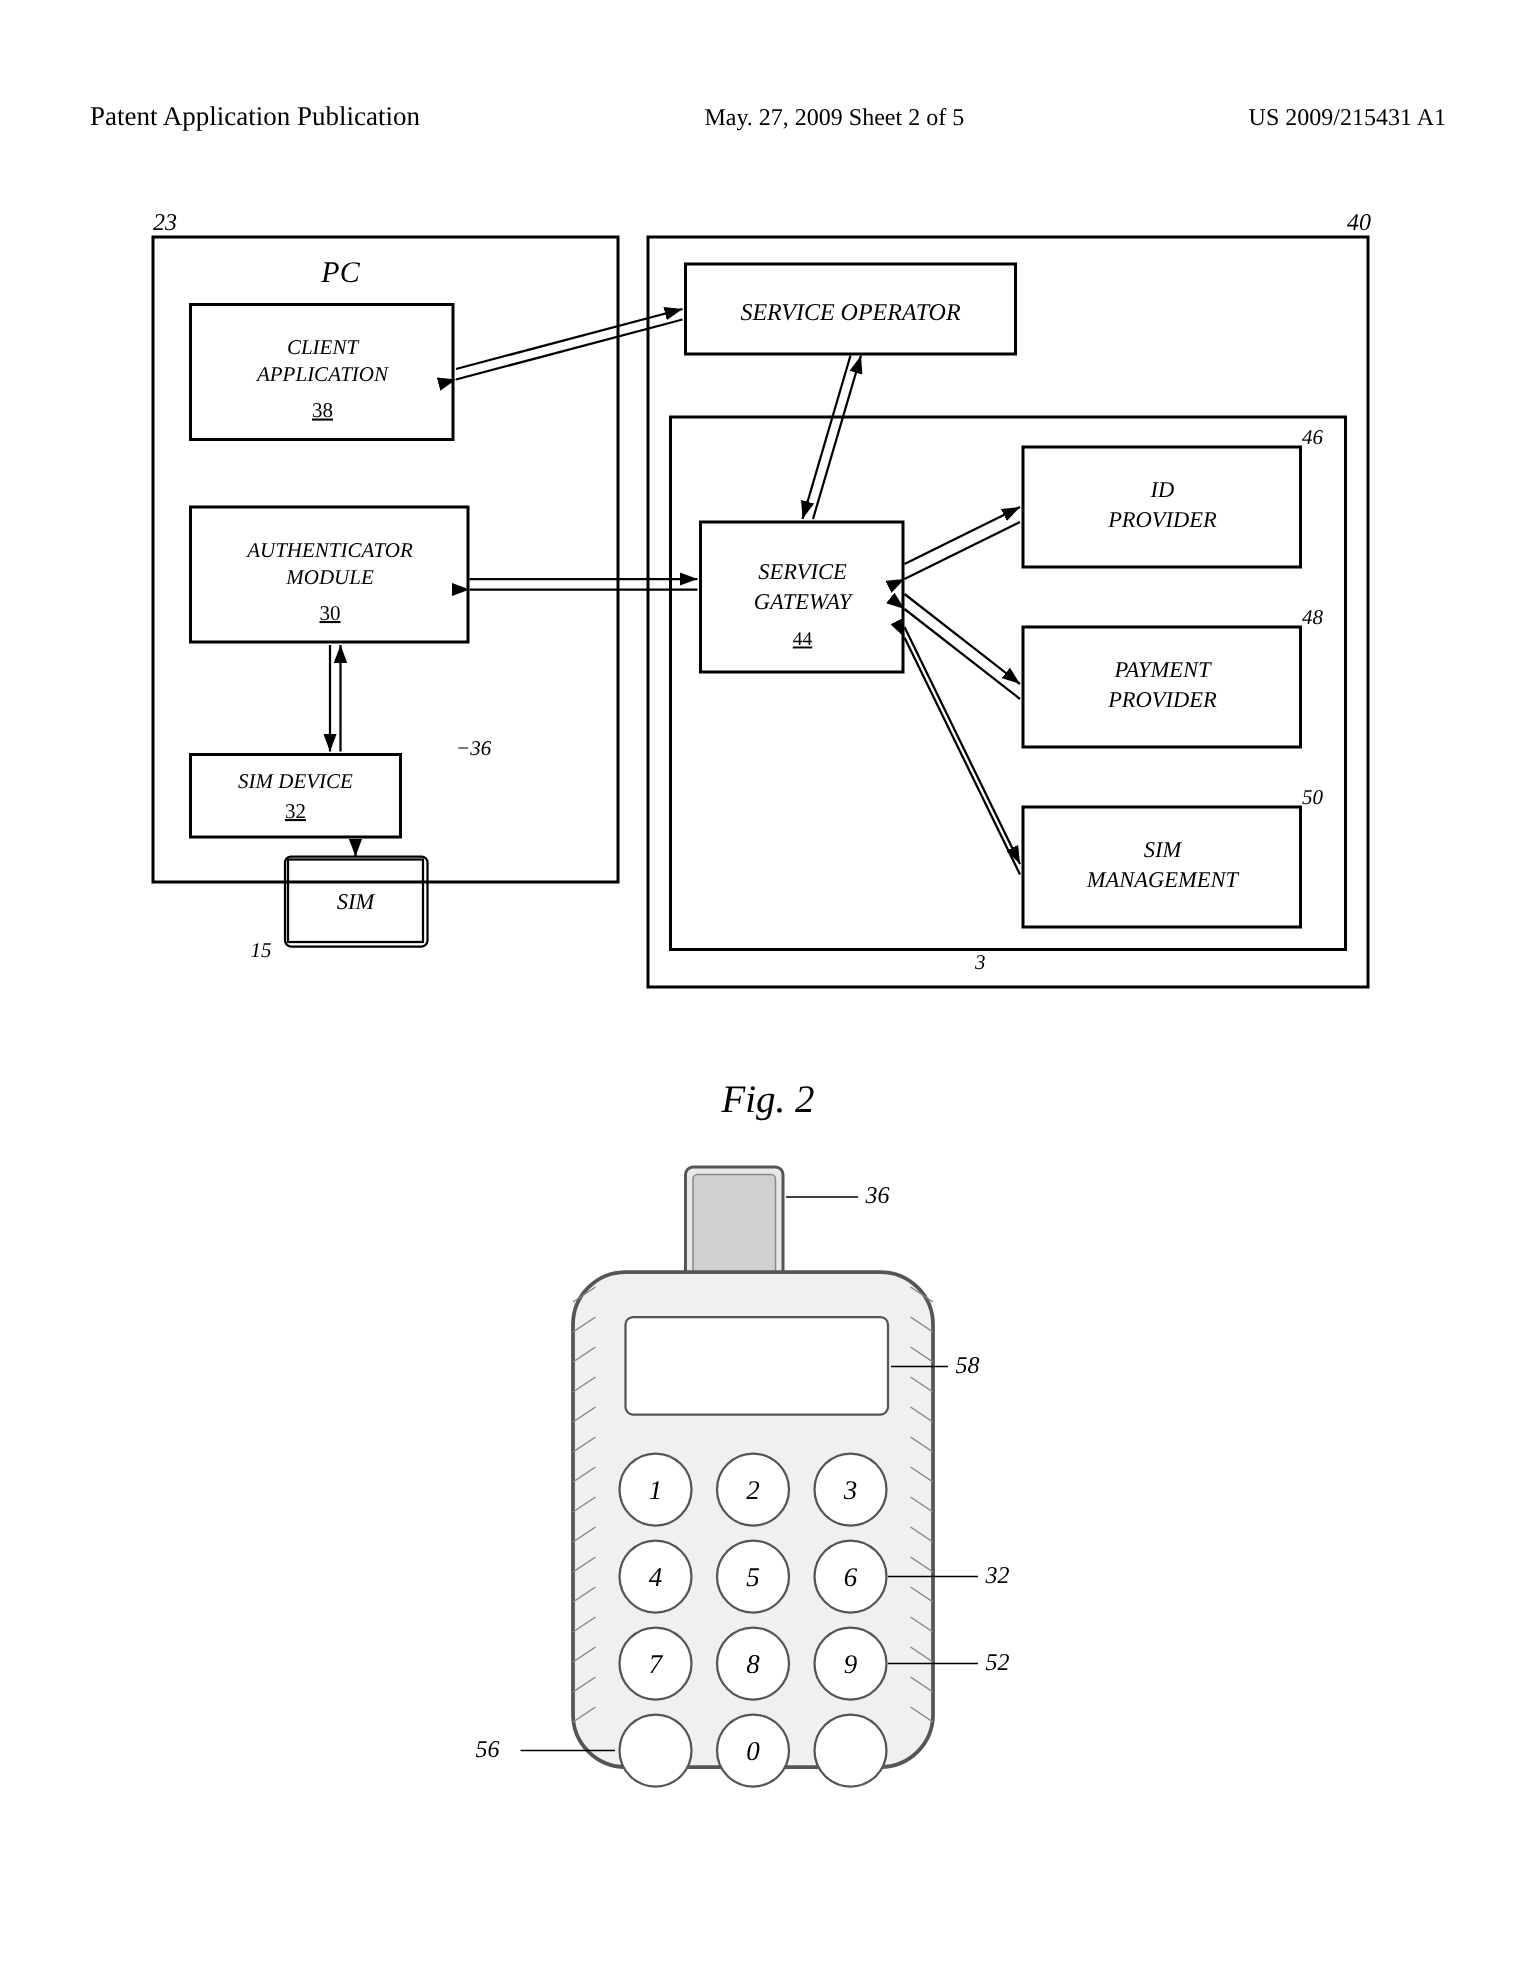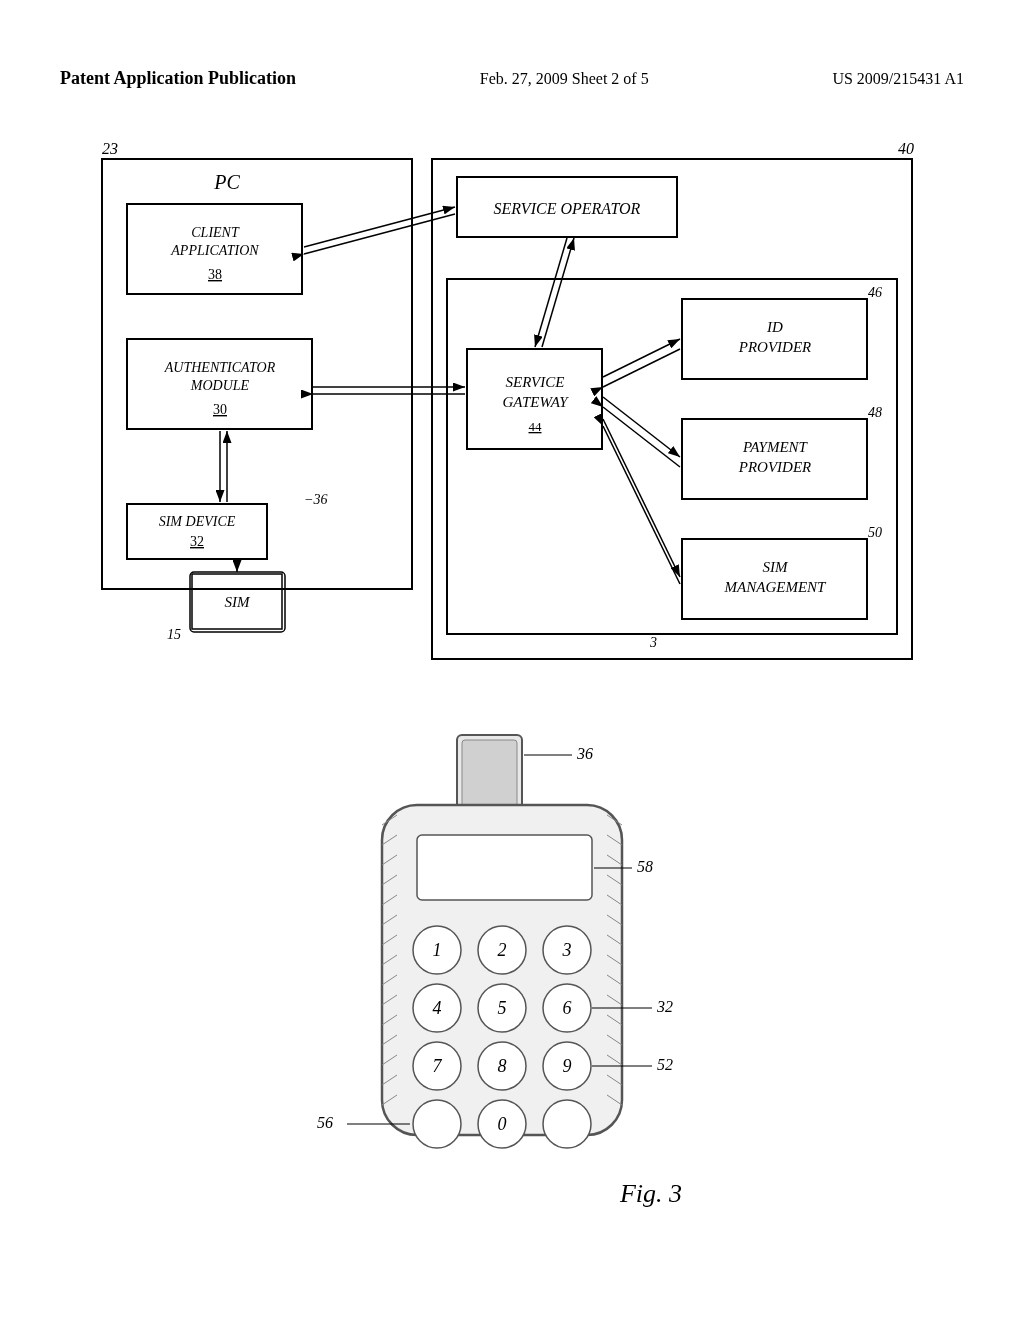--- a/index.html
+++ b/index.html
@@ -14,21 +14,21 @@
 
     
     .header {
       display: flex;
       justify-content: space-between;
       align-items: baseline;
       padding: 28px 60px 10px 60px;
       border-bottom: none;
     }
     .header-left {
-      font-weight: bold;
+      font-weight: normal;
       font-size: 18px;
     }
     .header-center {
       font-size: 16px;
     }
     .header-right {
       font-size: 16px;
       margin-top: 42px;
     }
 
@@ -67,21 +67,21 @@
       width: 500px;
       height: 480px;
       margin: 16px auto;
     }
   </style>
 </head>
 <body>
 
 <div class="header">
   <span class="header-left">Patent Application Publication</span>
-  <span class="header-center">Feb. 27, 2009   Sheet 2 of 5</span>
+  <span class="header-center">May. 27, 2009   Sheet 2 of 5</span>
   <span class="header-right">US 2009/215431 A1</span>
 </div>
 
 <div class="content">
   <div class="fig2-area">
     <svg class="diagram" viewBox="0 0 880 580">
 
       <rect x="30" y="30" width="310" height="430" fill="none" stroke="#000" stroke-width="2"></rect>
 
       <text x="155" y="60" font-style="italic" font-size="20" text-anchor="middle" font-family="Times New Roman">PC</text>
@@ -175,20 +175,21 @@
       <line x1="393" y1="265" x2="241" y2="265" stroke="#000" stroke-width="1.5" marker-end="url(#arrowhead-left)"></line>
 
       <line x1="148" y1="302" x2="148" y2="373" stroke="#000" stroke-width="1.5" marker-end="url(#arrowhead)"></line>
       <line x1="155" y1="373" x2="155" y2="302" stroke="#000" stroke-width="1.5" marker-end="url(#arrowhead)"></line>
 
       <line x1="165" y1="432" x2="165" y2="443" stroke="#000" stroke-width="1.5" marker-end="url(#arrowhead)"></line>
 
     </svg>
   </div>
 
+  <div class="fig-label">Fig. 2</div>
 
   <div class="fig3-area">
     <svg viewBox="0 0 500 480" width="500" height="480">
 
       <rect x="195" y="10" width="65" height="85" rx="5" fill="#e8e8e8" stroke="#555" stroke-width="2"></rect>
       <rect x="200" y="15" width="55" height="75" rx="3" fill="#d0d0d0" stroke="#888" stroke-width="1"></rect>
 
       <line x1="262" y1="30" x2="310" y2="30" stroke="#000" stroke-width="1"></line>
       <text x="315" y="34" font-style="italic" font-size="16" font-family="Times New Roman">36</text>
 
@@ -262,17 +263,14 @@
 
       <line x1="330" y1="341" x2="390" y2="341" stroke="#000" stroke-width="1"></line>
       <text x="395" y="345" font-style="italic" font-size="16" font-family="Times New Roman">52</text>
 
       <line x1="148" y1="399" x2="85" y2="399" stroke="#000" stroke-width="1"></line>
       <text x="55" y="403" font-style="italic" font-size="16" font-family="Times New Roman">56</text>
 
     </svg>
 
     
-    <div style="text-align:right; margin-right: 80px; margin-top: -30px;">
-      <span style="font-style:italic; font-size:26px;">Fig. 3</span>
-    </div>
   </div>
 </div>
 
 </body></html>

